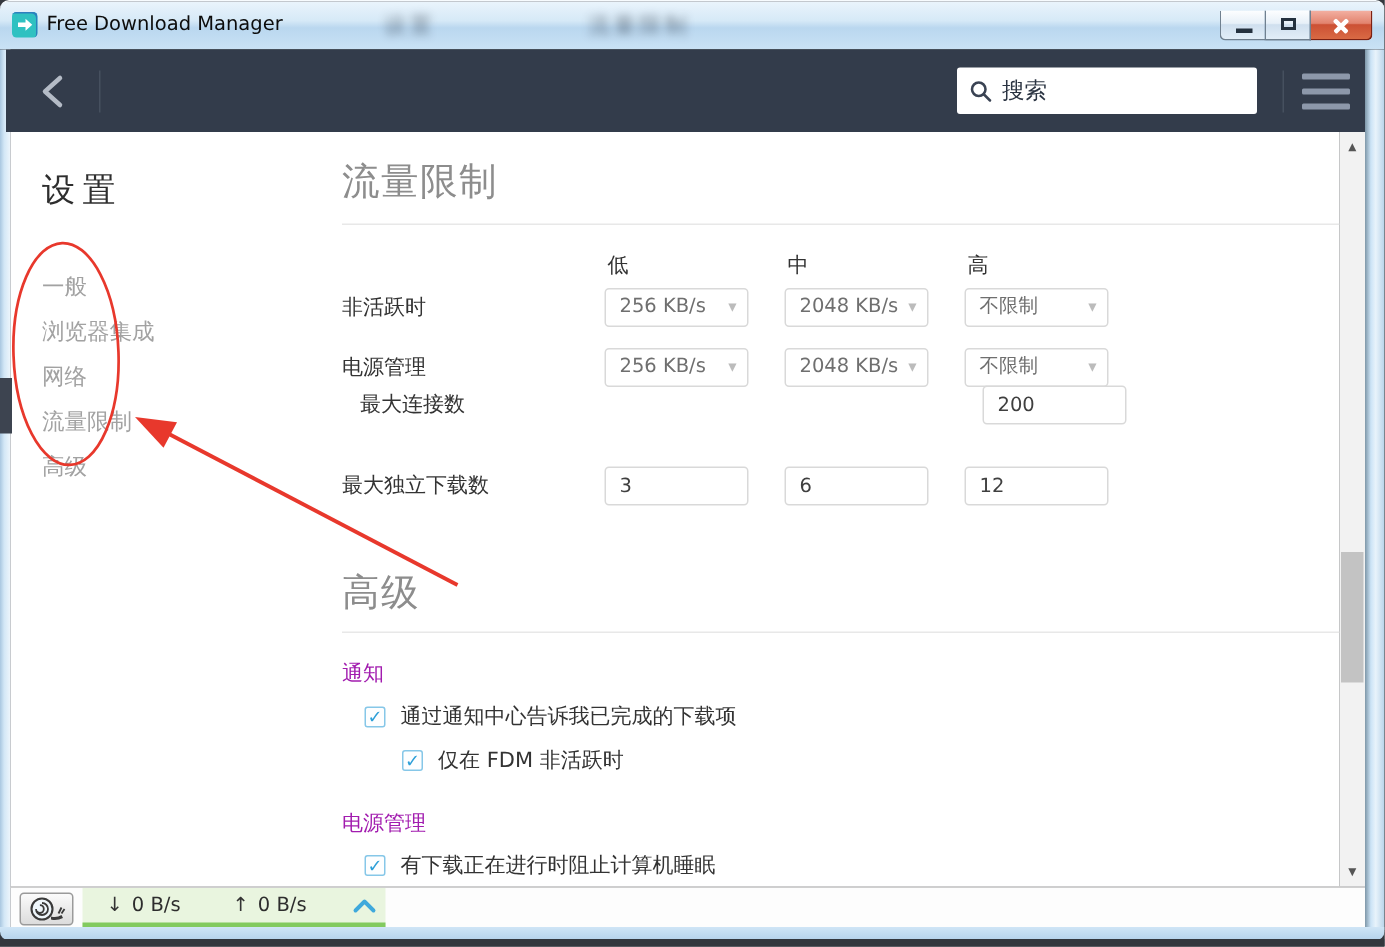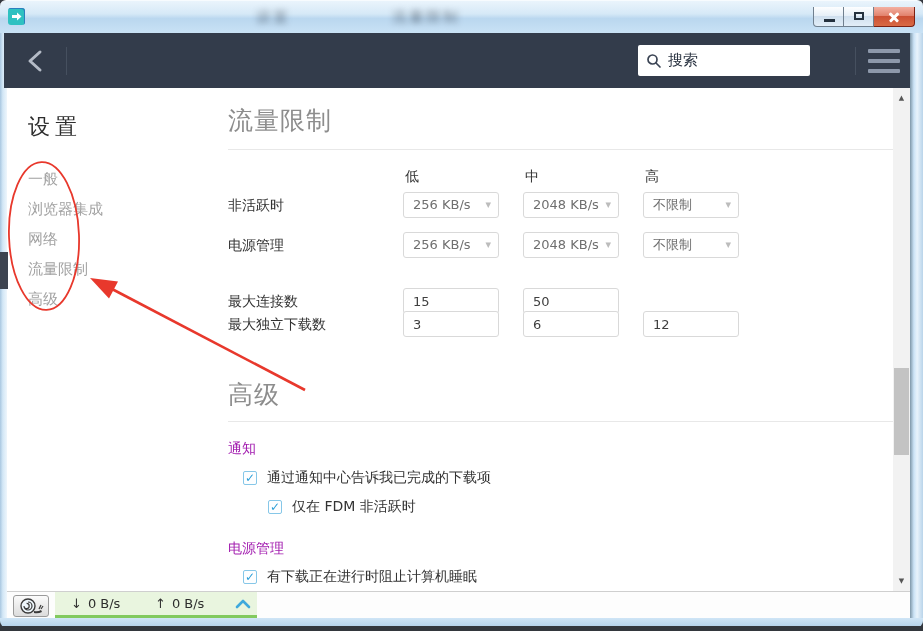--- a/index.html
+++ b/index.html
@@ -43,49 +43,49 @@
   .frame-bottom { position:absolute; left:0; top:618px; width:923px; height:9px;
     background:linear-gradient(180deg,#cfe5f6,#b4d2ea); border-radius:0 0 6px 6px; }
   .desktop-strip { position:absolute; left:0; top:626px; width:923px; height:5px; background:#33373d; }
   .behind-window { position:absolute; left:0; top:252px; width:8px; height:37px; background:#3d4450; }
 
   
   .toolbar { position:absolute; left:4px; top:33px; width:906px; height:55px; background:#333c4b; }
   .back-btn { position:absolute; left:18px; top:14px; width:30px; height:28px; }
   .tb-divider { position:absolute; top:14px; width:1px; height:28px; background:#46505f; }
   .d1 { left:62px; } .d2 { left:851px; }
-  .searchbox { position:absolute; left:634px; top:12px; width:172px; height:31px; background:#fff;
+  .searchbox { position:absolute; left:634px; top:12px; width:200px; height:31px; background:#fff;
     border-radius:2px; display:flex; align-items:center; padding-left:8px; }
   .searchbox .ph { font-size:15px; color:#2b3442; margin-left:6px; }
   .hamburger { position:absolute; left:864px; top:16px; width:32px; height:24px;
     display:flex; flex-direction:column; justify-content:space-between; }
   .hamburger i { display:block; height:4px; background:#8d98aa; border-radius:1px; }
 
   
   .page { position:absolute; left:7px; top:88px; width:886px; height:503px; background:#fff; overflow:hidden; }
   .sidebar-heading { position:absolute; left:21px; top:24px; font-size:22px; color:#2e2e2e; letter-spacing:5px; }
-  .nav { position:absolute; left:21px; top:76px; }
+  .nav { position:absolute; left:21px; top:88px; }
   .nav-item { font-size:15px; color:#a2a2a2; height:30px; line-height:30px; }
 
   .sec-title { position:absolute; left:221px; font-size:25px; color:#8d8d8d; letter-spacing:1px; }
   .t1 { top:16px; } .t2 { top:290px; }
   .rule { position:absolute; left:221px; width:665px; height:1px; background:#e8e8e8; }
   .r1 { top:61px; } .r2 { top:333px; }
 
   .colhead { position:absolute; top:80px; font-size:14px; color:#333; }
   .c1 { left:398px; } .c2 { left:518px; } .c3 { left:638px; }
 
   .row-label { position:absolute; left:221px; font-size:14px; color:#333; line-height:26px; }
   .ctl { position:absolute; width:96px; height:26px; border:1px solid #d9d9d9; border-radius:3px;
          background:#fff; font-size:13px; }
   .dropdown { color:#6f6f6f; line-height:24px; padding-left:9px; }
   .dropdown .caret { position:absolute; right:7px; top:0; line-height:24px; color:#bcbcbc; font-size:11px; }
   input.ctl { color:#3f3f3f; padding-left:9px; outline:none;
               font-family:"DejaVu Sans","Liberation Sans",sans-serif; }
-  .rowy1 { top:104px; } .rowy2 { top:144px; } .rowy3 { top:200px; } .rowy4 { top:223px; }
+  .rowy1 { top:104px; } .rowy2 { top:144px; } .rowy3 { top:169px;margin-left:12px; } .rowy4 { top:223px; }
   .colx1 { left:396px; } .colx2 { left:516px; } .colx3 { left:636px; }
 
   .subhead { position:absolute; left:221px; font-size:14px; color:#a21caf; }
   .g1h { top:352px; } .g2h { top:452px; }
   .cbrow { position:absolute; display:flex; align-items:center; }
   .cb1 { left:236px; top:381px; } .cb2 { left:261px; top:410px; } .cb3 { left:236px; top:480px; }
   .checkbox { width:14px; height:14px; border:1px solid #86c7e8; border-radius:2px; background:#fdfeff;
     color:#2d9fd8; font-size:12px; font-weight:bold; line-height:12px; text-align:center; }
   .cblabel { margin-left:10px; font-size:14px; color:#333; }
 
@@ -118,20 +118,21 @@
 <body>
 
 <div id="window">
 
   <div class="titlebar">
     <div class="app-logo">
       <svg width="13" height="13" viewBox="0 0 13 13">
         <polygon points="2,5 7,5 7,2.5 11.5,6.5 7,10.5 7,8 2,8" fill="#ffffff"></polygon>
       </svg>
     </div>
+    <span class="window-title">Free Download Manager</span>
     <span class="ghost g1">设置</span>
     <span class="ghost g2">流量限制</span>
     <div class="win-controls">
       <div class="wbtn min">
           <span class="glyph-min"></span>
         </div>
       <div class="wbtn max">
           <span class="glyph-max"></span>
         </div>
       <div class="wbtn close">
@@ -207,22 +208,21 @@
     <div class="ctl dropdown rowy2 colx2">
       <span>2048 KB/s</span>
       <span class="caret">▾</span>
     </div>
     <div class="ctl dropdown rowy2 colx3">
       <span>不限制</span>
       <span class="caret">▾</span>
     </div>
 
     <div class="row-label rowy3">最大连接数</div>
-    <input class="ctl rowy3 colx1" value="15" style="">
-    <input class="ctl rowy3 colx2" value="50" style="">
+    <input class="ctl rowy3 colx3" value="200" style="">
 
     <div class="row-label rowy4">最大独立下载数</div>
     <input class="ctl rowy4 colx1" value="3" style="">
     <input class="ctl rowy4 colx2" value="6" style="">
     <input class="ctl rowy4 colx3" value="12" style="">
 
     <div class="sec-title t2">高级</div>
     <div class="rule r2"></div>
 
     <div class="subhead g1h">通知</div>

